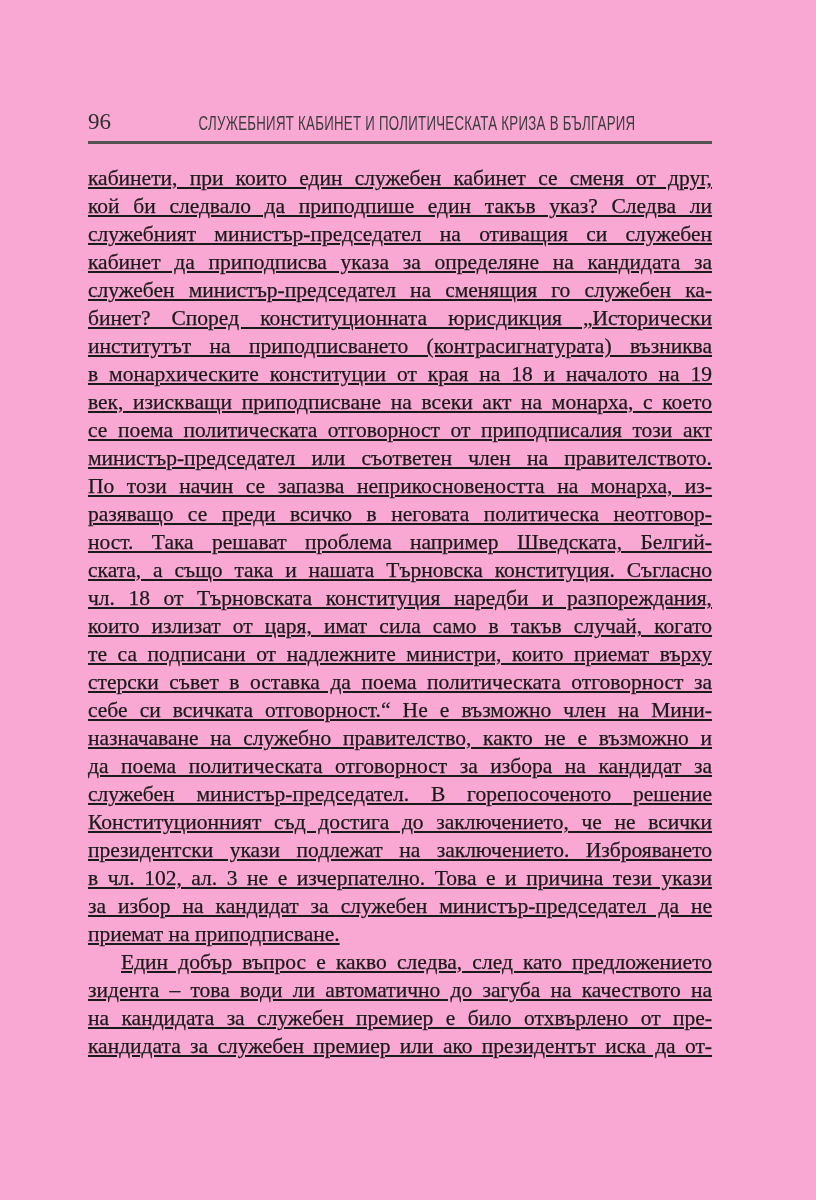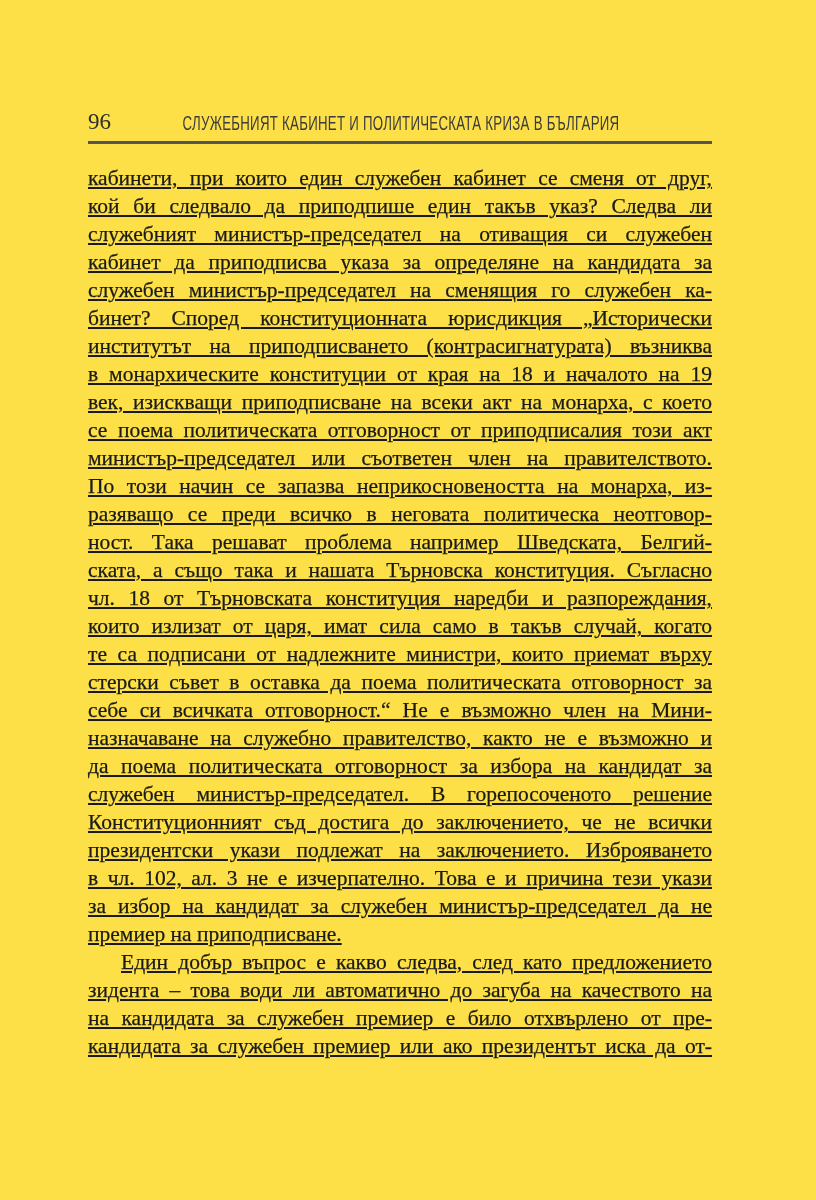--- a/index.html
+++ b/index.html
@@ -7,21 +7,21 @@
     padding: 0;
     background: #ffffff;
     width: 816px;
     height: 1200px;
     overflow: hidden;
   }
   .page {
     position: relative;
     width: 816px;
     height: 1200px;
-    background: #fde047;
+    background: #f9a8d4;
     font-family: "Liberation Serif", serif;
     color: #1c1c1c;
   }
   .header {
     position: absolute;
     left: 88px;
     top: 110px;
     width: 624px;
     height: 26px;
   }
@@ -29,21 +29,21 @@
     position: absolute;
     left: 0;
     top: 0;
     font-size: 23px;
     line-height: 24px;
     color: #2e2e2e;
     font-family: "Liberation Serif", serif;
   }
   .running-head {
     position: absolute;
-    left: 0;
+    left: 16px;
     top: 1px;
     width: 100%;
     text-align: center;
     line-height: 24px;
     white-space: nowrap;
   }
   .running-head .condensed {
     display: inline-block;
     transform: scaleX(0.68);
     transform-origin: 46% center;
@@ -120,20 +120,20 @@
       <div class="line">те са подписани от надлежните министри, които приемат върху</div>
       <div class="line">стерски съвет в оставка да поема политическата отговорност за</div>
       <div class="line">себе си всичката отговорност.“ Не е възможно член на Мини-</div>
       <div class="line">назначаване на служебно правителство, както не е възможно и</div>
       <div class="line">да поема политическата отговорност за избора на кандидат за</div>
       <div class="line">служебен министър-председател. В горепосоченото решение</div>
       <div class="line">Конституционният съд достига до заключението, че не всички</div>
       <div class="line">президентски укази подлежат на заключението. Изброяването</div>
       <div class="line">в чл. 102, ал. 3 не е изчерпателно. Това е и причина тези укази</div>
       <div class="line">за избор на кандидат за служебен министър-председател да не</div>
-      <div class="line para-end">премиер на приподписване.</div>
+      <div class="line para-end">приемат на приподписване.</div>
       <div class="line indent">Един добър въпрос е какво следва, след като предложението</div>
       <div class="line">зидента – това води ли автоматично до загуба на качеството на</div>
       <div class="line">на кандидата за служебен премиер е било отхвърлено от пре-</div>
       <div class="line">кандидата за служебен премиер или ако президентът иска да от-</div>
     </div>
 
 </div>
 
 </body></html>

